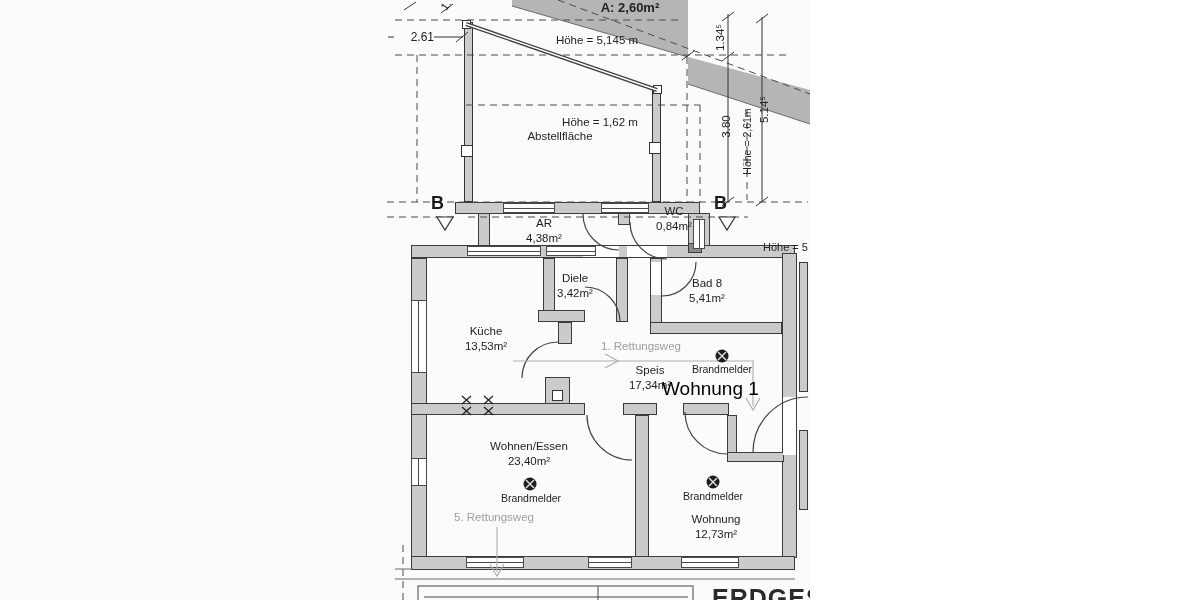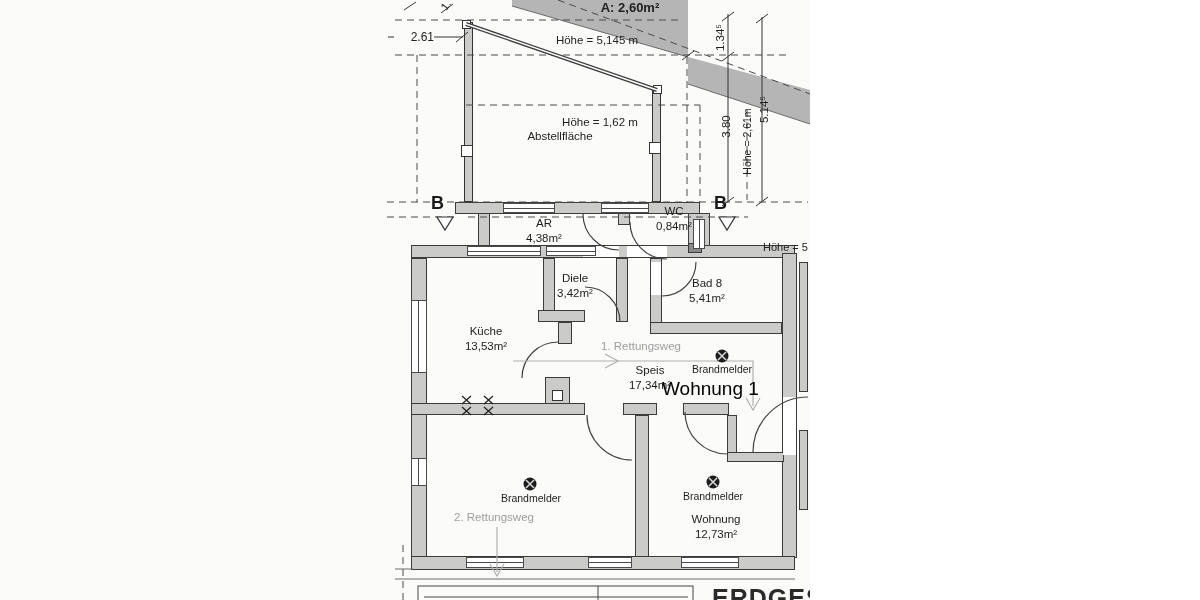--- a/index.html
+++ b/index.html
@@ -222,27 +222,31 @@
     <span>5,41m²</span>
   </div>
   <div class="room" style="left:451px;top:324px;width:70px">
     <span>Küche</span>
     <span>13,53m²</span>
   </div>
   <div class="room" style="left:615px;top:363px;width:70px">
     <span>Speis</span>
     <span>17,34m²</span>
   </div>
+  <div class="room" style="left:479px;top:439px;width:100px">
+    <span>Wohnen/Essen</span>
+    <span>23,40m²</span>
+  </div>
   <div class="room" style="left:681px;top:512px;width:70px">
     <span>Wohnung</span>
     <span>12,73m²</span>
   </div>
 
   <div class="lbl graytxt" style="left:591px;top:339px;width:100px">1. Rettungsweg</div>
-  <div class="lbl graytxt" style="left:444px;top:510px;width:100px">2. Rettungsweg</div>
+  <div class="lbl graytxt" style="left:444px;top:510px;width:100px">5. Rettungsweg</div>
   <div class="lbl bm" style="left:687px;top:362px;width:70px">Brandmelder</div>
   <div class="lbl bm" style="left:496px;top:491px;width:70px">Brandmelder</div>
   <div class="lbl bm" style="left:678px;top:489px;width:70px">Brandmelder</div>
   <div class="wohnung" style="left:662px;top:378px">Wohnung 1</div>
   <div class="erd" style="left:712px;top:584px">ERDGESCHOSS</div>
 
  </div>
 </div>
 
 </body></html>

